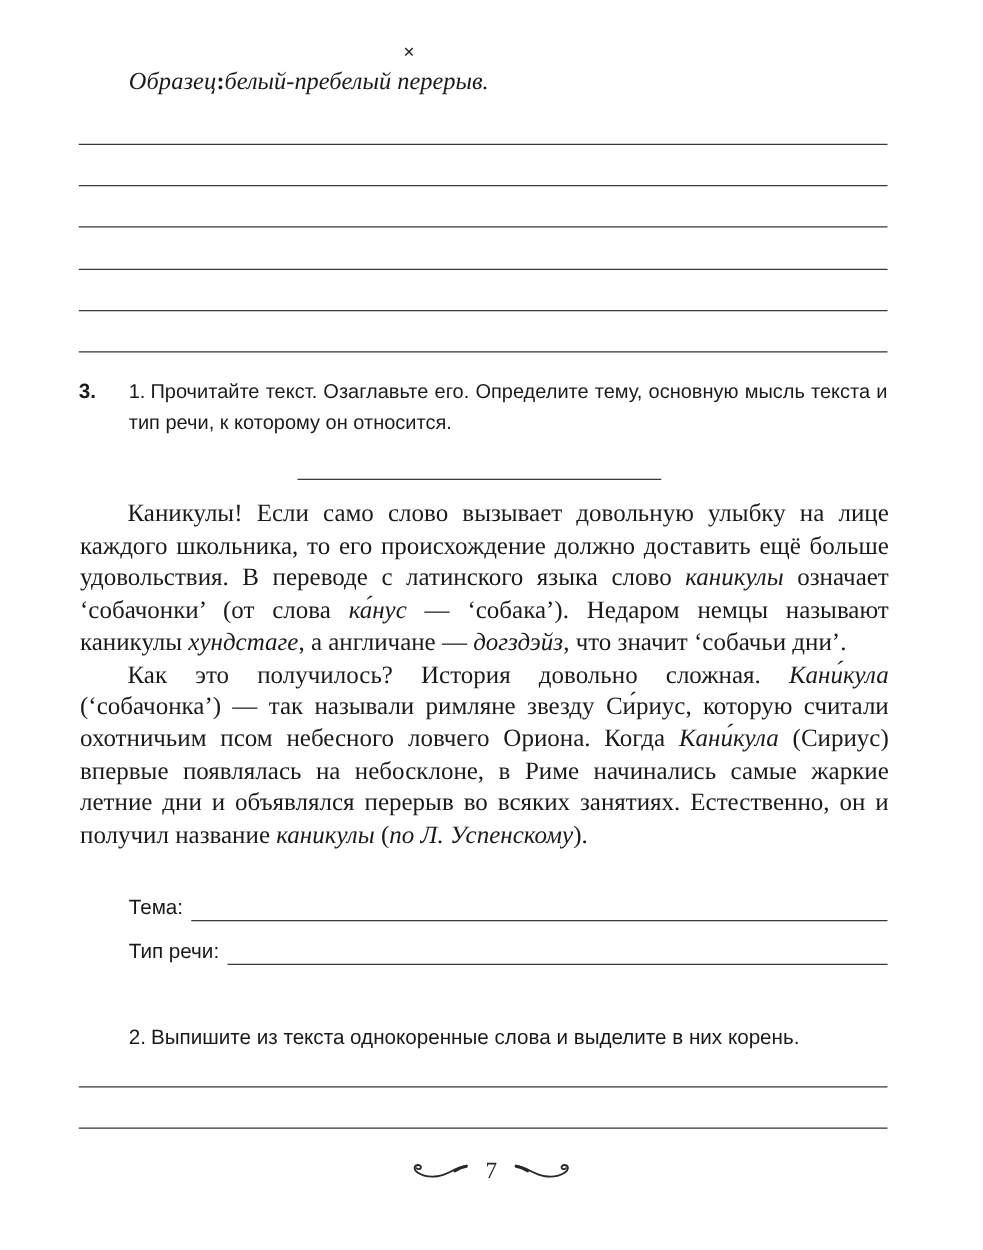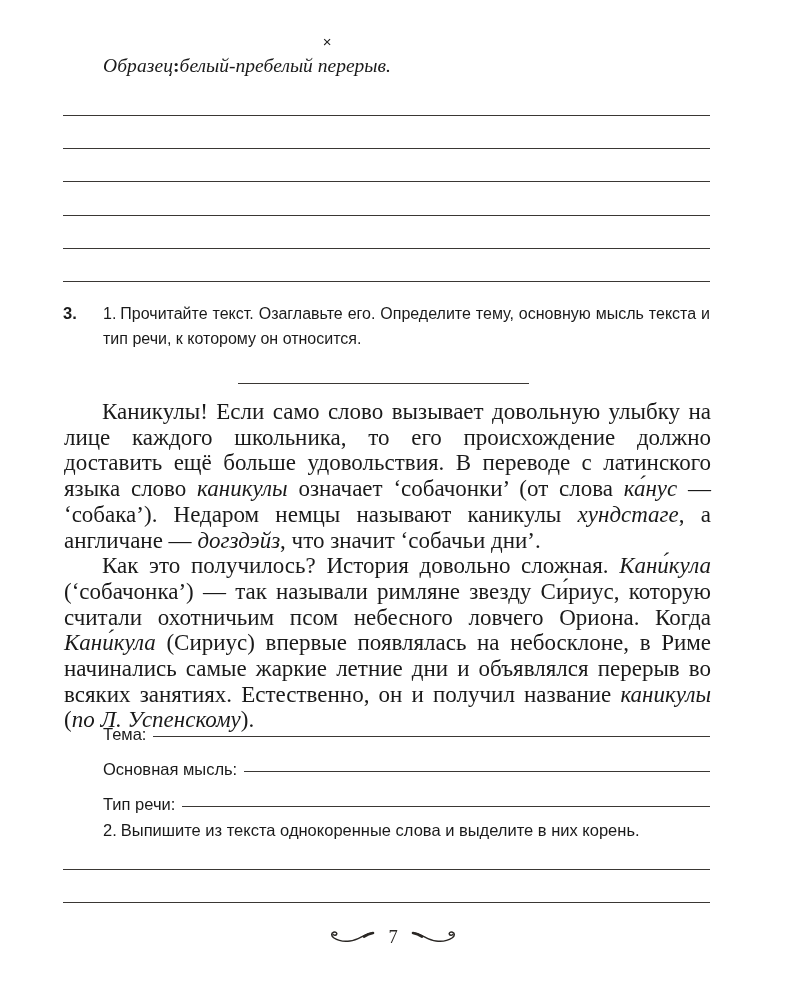--- a/index.html
+++ b/index.html
@@ -100,21 +100,21 @@
     text-justify: inter-word;
   }
   .ex-body .subnum { margin-right: 4px; }
 
   
   .article {
     position: absolute;
     left: 64px;
     top: 399px;
     width: 647px;
-    font-size: 23px;
+    font-size: 20px;
     line-height: 25.7px;
     text-align: justify;
     text-justify: inter-word;
     hyphens: manual;
   }
   .article p {
     margin: 0;
     text-indent: 38px;
   }
   .article em { font-style: italic; }
@@ -122,21 +122,21 @@
   
   .fields {
     position: absolute;
     left: 103px;
     top: 709px;
     width: 607px;
     font-family: "Liberation Sans", "DejaVu Sans", sans-serif;
   }
   .field-row {
     display: flex;
-    align-items: flex-end;
+    align-items: center;
     height: 35px;
   }
   .field-label {
     font-size: 16.5px;
     white-space: nowrap;
     padding-right: 7px;
   }
   .field-line {
     flex: 1 1 auto;
     height: 0;
@@ -212,24 +212,20 @@
   <div class="rule short" style="top:383px"></div>
 
   <div class="article">
     <p><span>Каникулы! Если само слово вызывает довольную улыбку на лице каждого школьника, то его происхождение должно доставить ещё больше удовольствия. В переводе с латинского языка слово </span><em>каникулы</em><span> означает ‘собачонки’ (от слова </span><em>ка́нус</em><span> — ‘собака’). Недаром немцы называют каникулы </span><em>хундстаге</em><span>, а англичане — </span><em>догздэйз</em><span>, что значит ‘собачьи дни’.</span></p>
     <p><span>Как это получилось? История довольно сложная. </span><em>Кани́кула</em><span> (‘собачонка’) — так называли римляне звезду Си́риус, которую считали охотничьим псом небесного ловчего Ориона. Когда </span><em>Кани́кула</em><span> (Сириус) впервые появлялась на небосклоне, в Риме начинались самые жаркие летние дни и объявлялся перерыв во всяких занятиях. Естественно, он и получил название </span><em>каникулы</em><span> (</span><em>по Л. Успенскому</em><span>).</span></p>
   </div>
 
   <div class="fields">
     <div class="field-row">
       <span class="field-label">Тема:</span>
-      <span class="field-line"></span>
-    </div>
-    <div class="field-row">
-      <span class="field-label">Основная мысль:</span>
       <span class="field-line"></span>
     </div>
     <div class="field-row">
       <span class="field-label">Тип речи:</span>
       <span class="field-line"></span>
     </div>
   </div>
 
   <div class="subtask"><span class="subnum">2.</span><span>Выпишите из текста однокоренные слова и выделите в них корень.</span></div>
 

